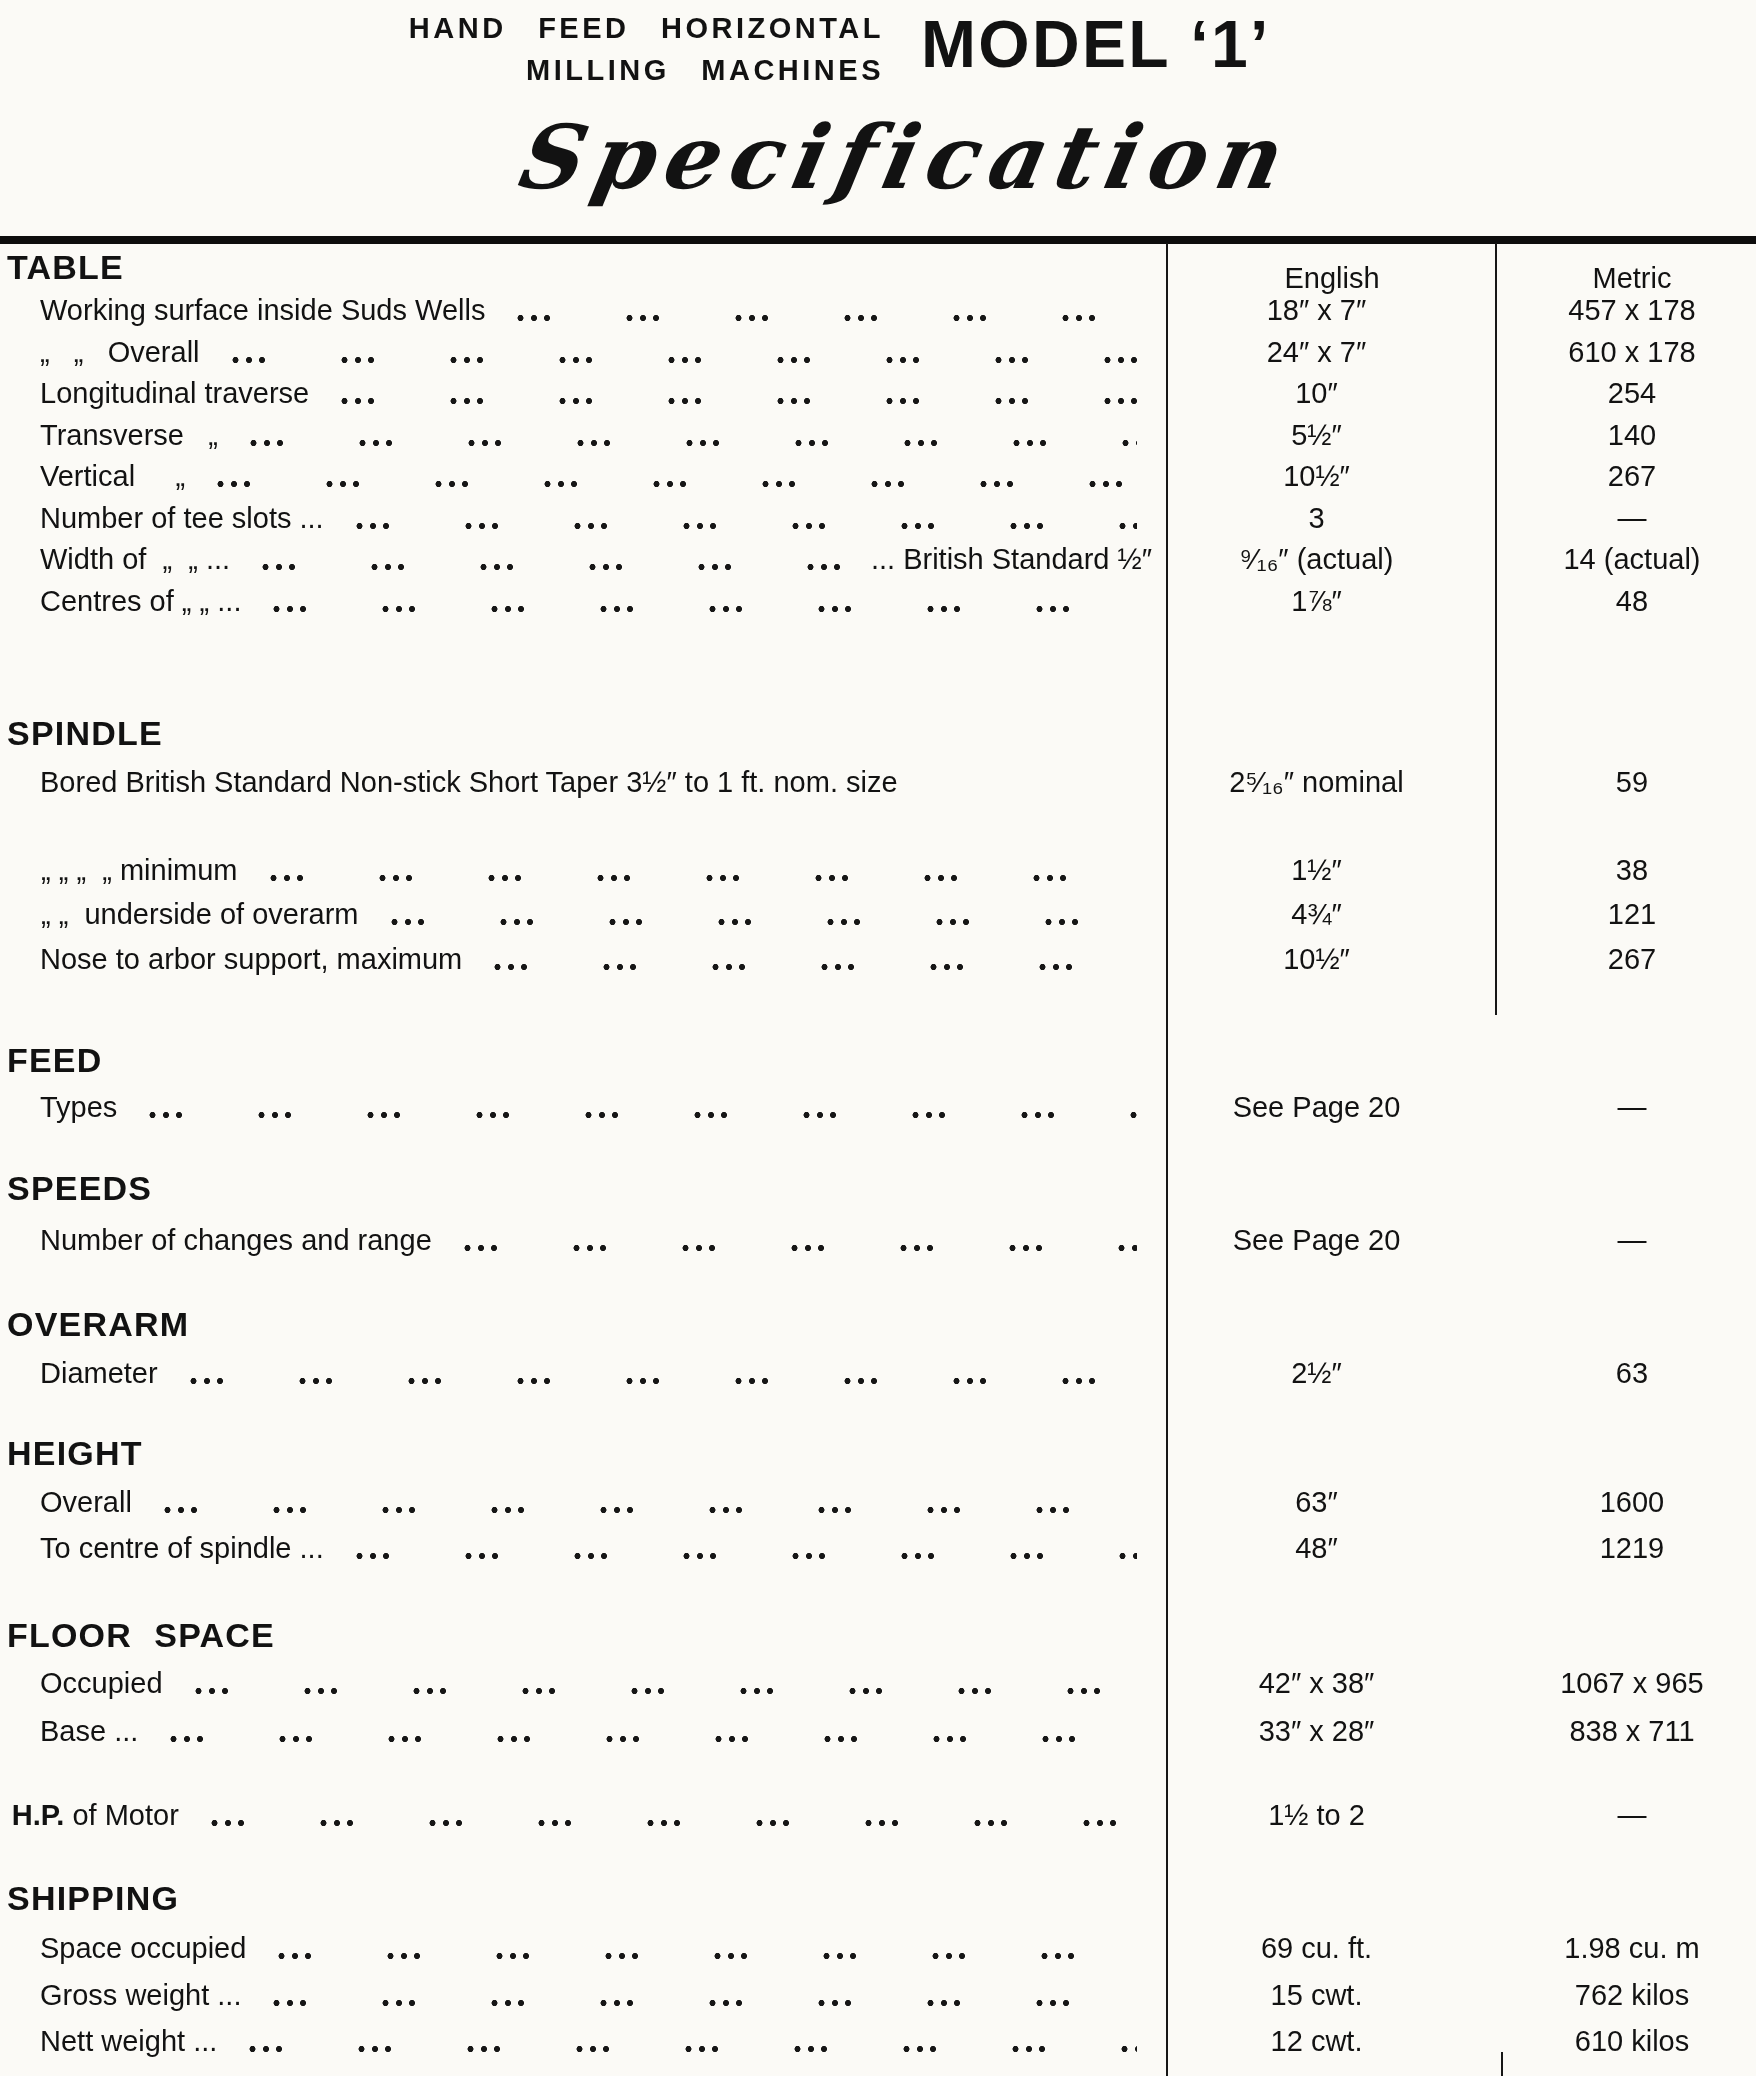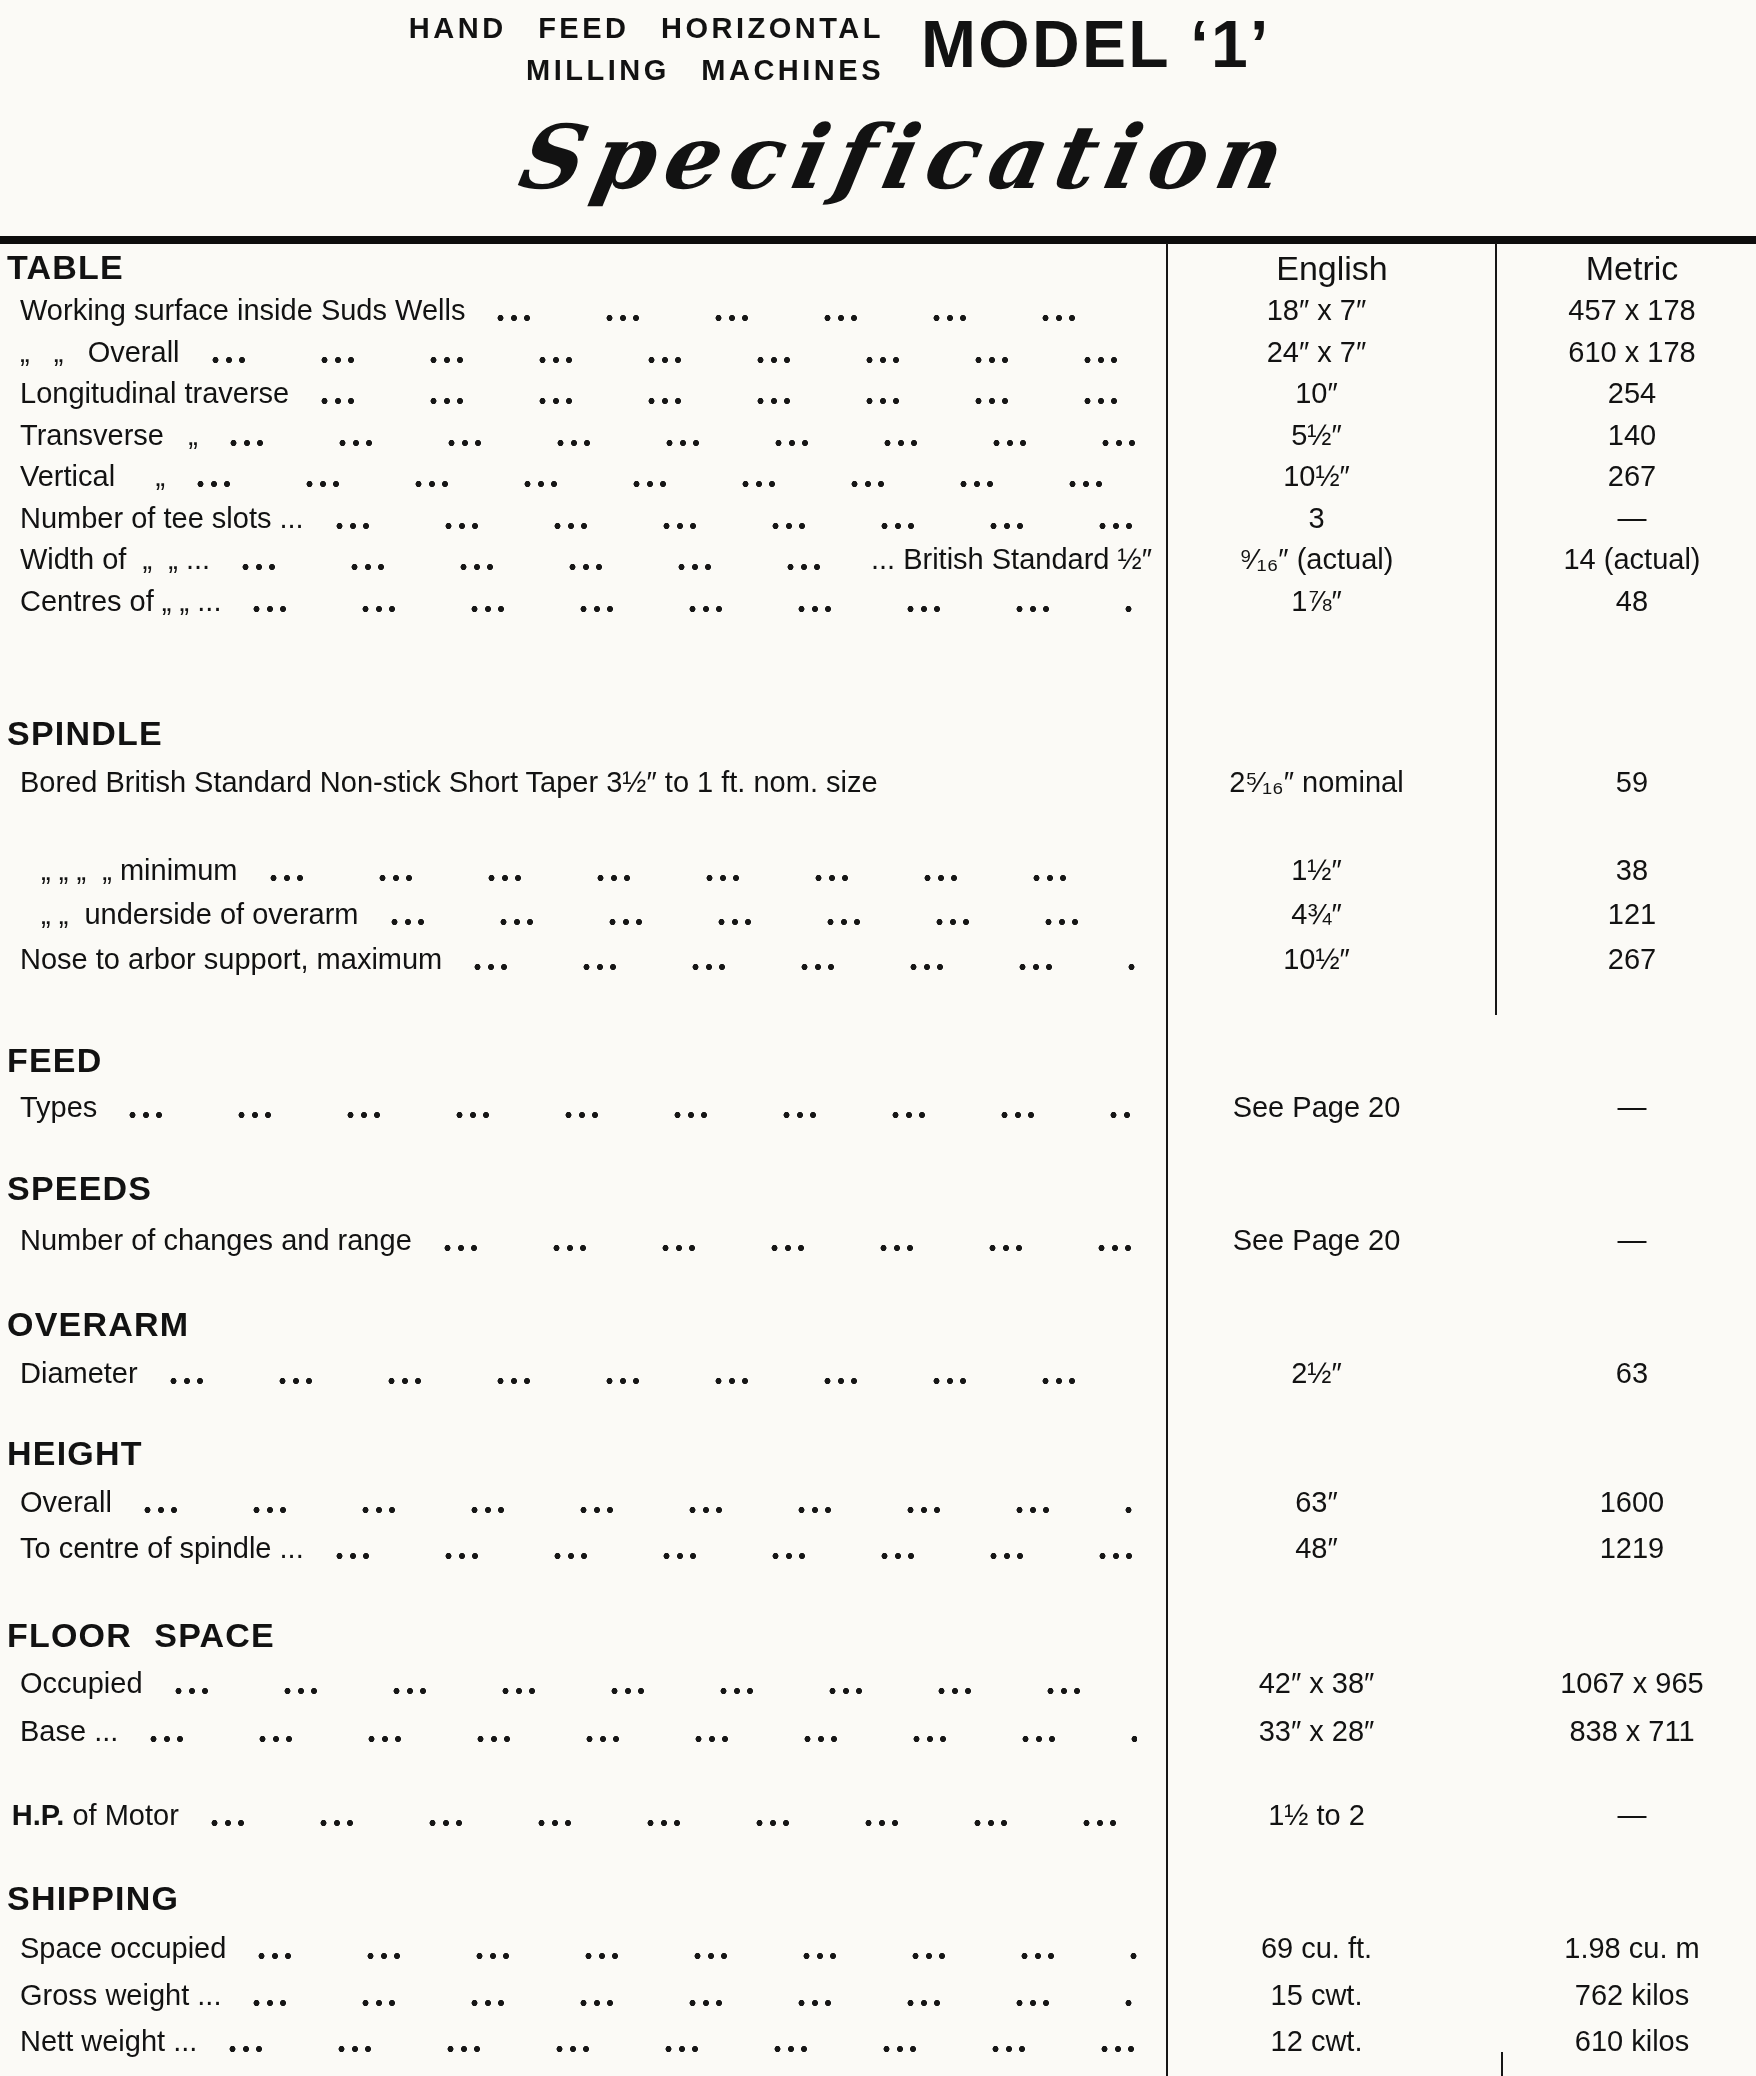--- a/index.html
+++ b/index.html
@@ -33,31 +33,31 @@
   }
 
   
   .rule-top{position:absolute;left:0;top:236px;width:1757px;height:7.6px;background:#0d0d0d;}
   .vline{position:absolute;width:2.3px;background:#161616;}
   #v1{left:1166px;top:243px;height:1833px;}
   #v2{left:1495px;top:243px;height:772px;}
   #v3{left:1501px;top:2052px;height:24.6px;}
 
   
-  .colhead{position:absolute;top:252px;font-size:34px;line-height:33px;}
+  .colhead{position:absolute;top:262px;font-size:29px;line-height:33px;}
   #ch-en{left:1169px;width:326px;text-align:center;}
   #ch-me{left:1509px;width:246px;text-align:center;}
 
   
   .sec{position:absolute;left:7px;font-weight:bold;font-size:34px;line-height:36px;letter-spacing:1.2px;word-spacing:11.7px;}
   .row{position:absolute;left:0;width:1757px;height:34px;font-size:29px;line-height:34px;}
   .lbl{
     position:absolute;left:0;top:0;width:1166px;height:34px;
     display:flex;align-items:flex-end;
-    padding-left:20px;box-sizing:border-box;
+    padding-left:40px;box-sizing:border-box;
   }
   .lbl span{white-space:pre;}
   .p20{padding-left:11.7px;}
   .p150{padding-left:41px;}
   .p200{}
   .lb{font-weight:bold;}
   .leader{
     flex:1 1 auto;height:5.8px;margin:0 29px 5.8px 32px;
     background-image:
       radial-gradient(circle at 3.5px 2.9px,  #161616 2.7px, transparent 3.3px),

